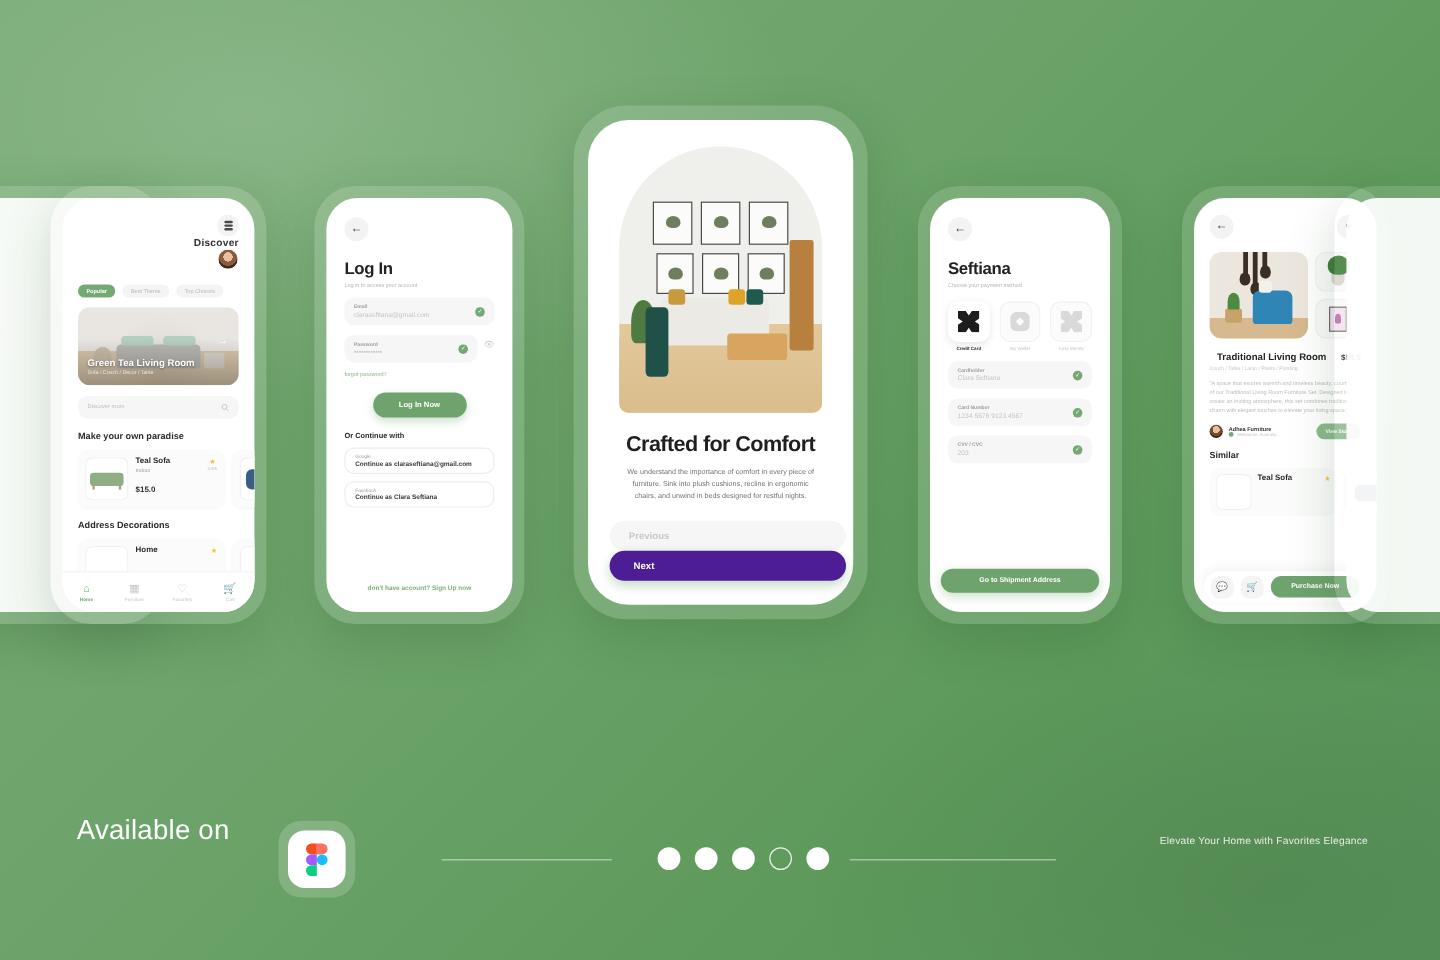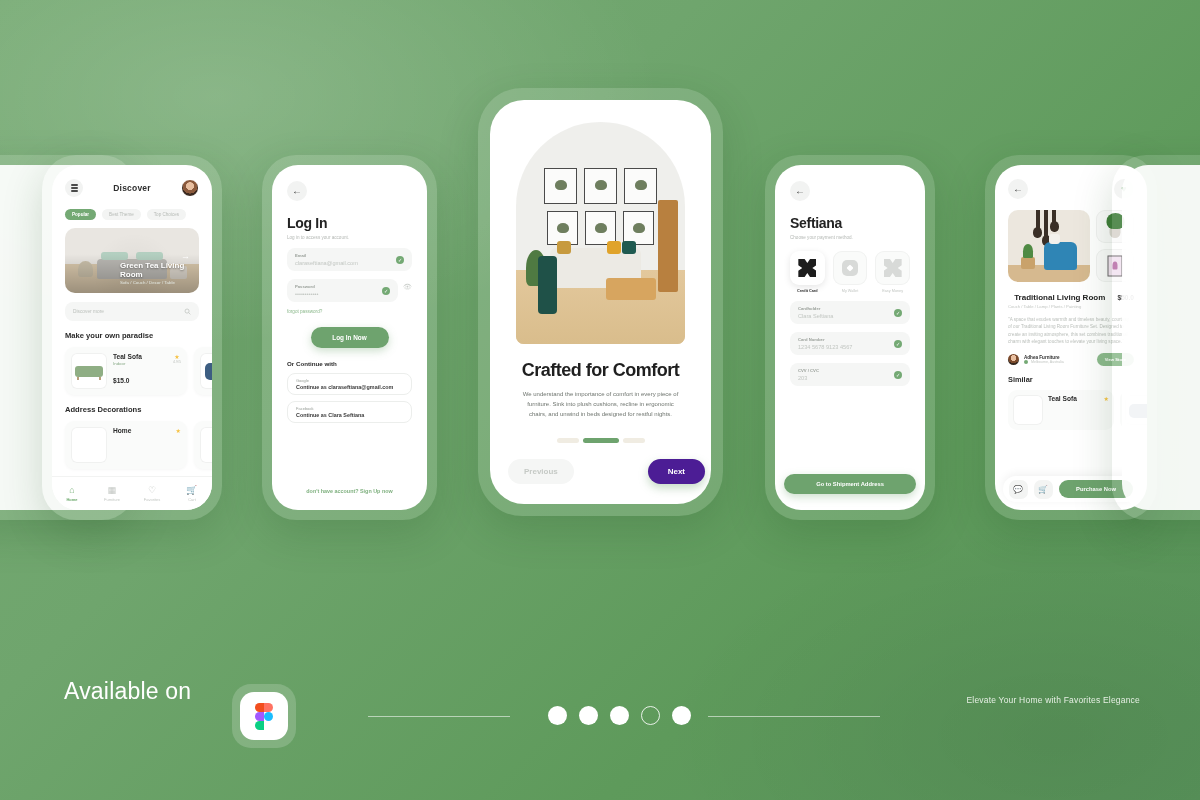--- a/index.html
+++ b/index.html
@@ -43,21 +43,21 @@
 
   
   .circ-btn {
     width: 20px; height: 20px; border-radius: 50%;
     background: #f2f3f2; display: flex; align-items: center; justify-content: center;
     font-size: 10px; color: #3c3c3c; line-height: 1;
   }
 
   
   .p1 .pad { padding: 14px 13px 0; }
-  .p1-top { display: flex; align-items: center; justify-content: space-between; margin-bottom: 12px; }
+  .p1-top { display: flex; align-items: flex-end; justify-content: space-between; margin-bottom: 12px; flex-direction: column; }
   .hamb { width: 18px; height: 18px; border-radius: 50%; background: #f2f3f2; display:flex; flex-direction:column; align-items:center; justify-content:center; gap:1.5px;}
   .hamb i { display:block; width:7px; height:1.4px; background:#4a4a4a; border-radius:1px;}
   .p1-title { font-size: 8.5px; font-weight: 700; color: #2f2f2f; letter-spacing:.2px;}
   .avatar { width: 18px; height: 18px; border-radius: 50%;
     background: radial-gradient(circle at 50% 38%, #e8bfa0 0 30%, #8b5a3c 31% 58%, #3b2a20 59% 100%);
     border: 1px solid #fff; }
   .chips { display: flex; gap: 6px; margin-bottom: 8px; }
   .chip { font-size: 4.6px; padding: 3px 7px; border-radius: 9px; background: #f3f4f3; color: #b7bbb7; white-space: nowrap;}
   .chip.on { background: #74a974; color: #fff; font-weight: 700;}
   .hero { position: relative; height: 65px; border-radius: 10px; overflow: hidden; margin-bottom: 9px; }
@@ -65,21 +65,21 @@
     background:
       radial-gradient(circle at 52% 72%, rgba(0,0,0,.05), rgba(0,0,0,0) 50%),
       linear-gradient(180deg,#e9e6e1 0 56%, #d8c7ab 56% 100%);
   }
   .sofa { position:absolute; left:24%; bottom:22%; width:52%; height:30%; background:#b9b7b2; border-radius:4px 4px 2px 2px;}
   .sofa:before{content:"";position:absolute;left:6%;top:-36%;width:38%;height:40%;background:#b3cfc0;border-radius:3px;}
   .sofa:after{content:"";position:absolute;right:6%;top:-36%;width:38%;height:40%;background:#b3cfc0;border-radius:3px;}
   .hplant{position:absolute;left:10%;bottom:24%;width:11%;height:26%;background:#c9bfa9;border-radius:50% 50% 20% 20%;}
   .htable{position:absolute;right:9%;bottom:22%;width:13%;height:20%;background:#dcd6cc;border-radius:2px;}
   .hero-shade { position:absolute; inset:0; background: linear-gradient(180deg, rgba(0,0,0,0) 40%, rgba(0,0,0,.28) 100%);}
-  .hero-txt { position: absolute; left: 8px; bottom: 8px; right: 8px; margin-left: 47px; }
+  .hero-txt { position: absolute; left: 8px; bottom: 8px; right: 8px; }
   .hero-h { font-size: 8px; font-weight: 700; color: #fff; text-shadow: 0 1px 2px rgba(0,0,0,.4); }
   .hero-s { font-size: 4.4px; color: #e4e9e3; margin-top: 1px; }
   .hero-arrow { position:absolute; right:9px; top:36%; color:#fff; font-size:9px;}
   .search { display: flex; align-items: center; justify-content: space-between;
     background: #f5f6f5; border-radius: 8px; padding: 6px 8px; margin-bottom: 10px; }
   .search span { font-size: 4.8px; color: #bcc0bc; }
   .sec-h { font-size: 7.6px; font-weight: 700; color: #2b2b2b; margin-bottom: 7px; }
   .cards { display: flex; gap: 7px; }
   .card { flex: 0 0 auto; background: #fafbfa; border-radius: 9px; padding: 6px; display: flex; gap: 6px; box-shadow: 0 1px 3px rgba(0,0,0,.04);}
   .card.w1 { width: 122px; }
@@ -139,21 +139,21 @@
   .throw { position: absolute; left: 13%; bottom: 30px; width: 11%; height: 58px; background: #1f5148; border-radius: 4px;}
   .ctable { position: absolute; right: 17%; bottom: 44px; width: 30%; height: 22px; background: #d7a55f; border-radius: 3px;}
   .shelf { position: absolute; right: 4%; bottom: 52px; width: 12%; height: 92px; background: #b8803f; border-radius: 2px;}
   .pl3 { position: absolute; left: 6%; bottom: 58px; width: 12%; height: 36px; background: #4f7a42; border-radius: 50% 50% 20% 20%;}
   .floor3 { position: absolute; left: 0; right: 0; bottom: 0; height: 74px; background: linear-gradient(180deg,#e3c89c,#d9bd8c);}
   .ttl { font-size: 18px; font-weight: 700; color: #1f1f1f; text-align: center; margin-top: 16px; letter-spacing: -.5px;}
   .para { font-size: 6px; color: #6f756f; text-align: center; margin-top: 9px; line-height: 1.65; padding: 0 10px;}
   .dots3 { display: flex; align-items: center; justify-content: center; gap: 4px; margin-top: 18px;}
   .d3 { width: 22px; height: 5px; border-radius: 3px; background: #f0ece2;}
   .d3.on { width: 36px; background: #6ea36e;}
-  .navrow { position: absolute; left: 18px; right: 6px; bottom: 20px; display: flex; justify-content: space-between;}
+  .navrow { position: absolute; left: 18px; right: 6px; bottom: 20px; display: flex; justify-content: space-between; flex-direction: column;}
   .btn-ghost { background: #f5f6f5; color: #c6cac6; font-size: 8px; font-weight: 600;
     padding: 8px 16px; border-radius: 16px;}
   .btn-next { background: #4c1d95; color: #fff; font-size: 8px; font-weight: 700;
     padding: 8px 20px; border-radius: 16px; box-shadow: 0 4px 10px rgba(110,163,110,.4);}
 
   
   .p4 .pad { padding: 16px 15px; height: 100%; position: relative;}
   .pm-row { display: flex; gap: 8px; margin-top: 11px;}
   .pm { width: 38px; }
   .pm-box { height: 34px; border-radius: 9px; background: #fafbfa; display: flex; align-items: center; justify-content: center;

